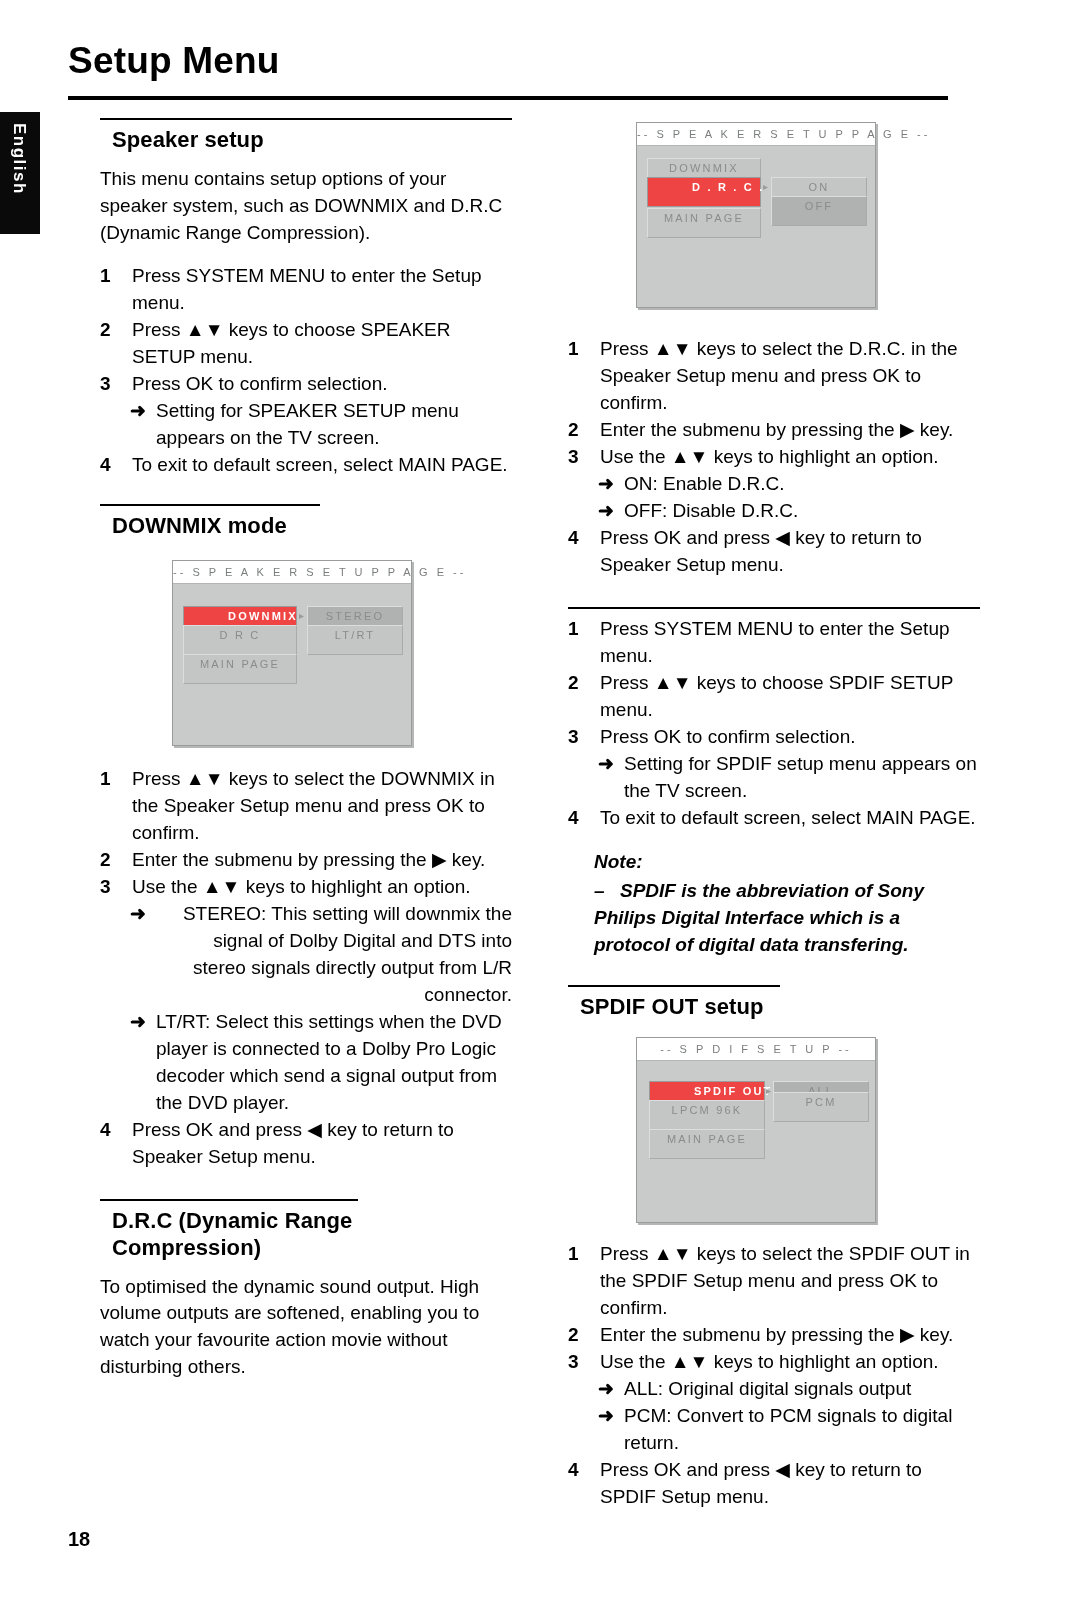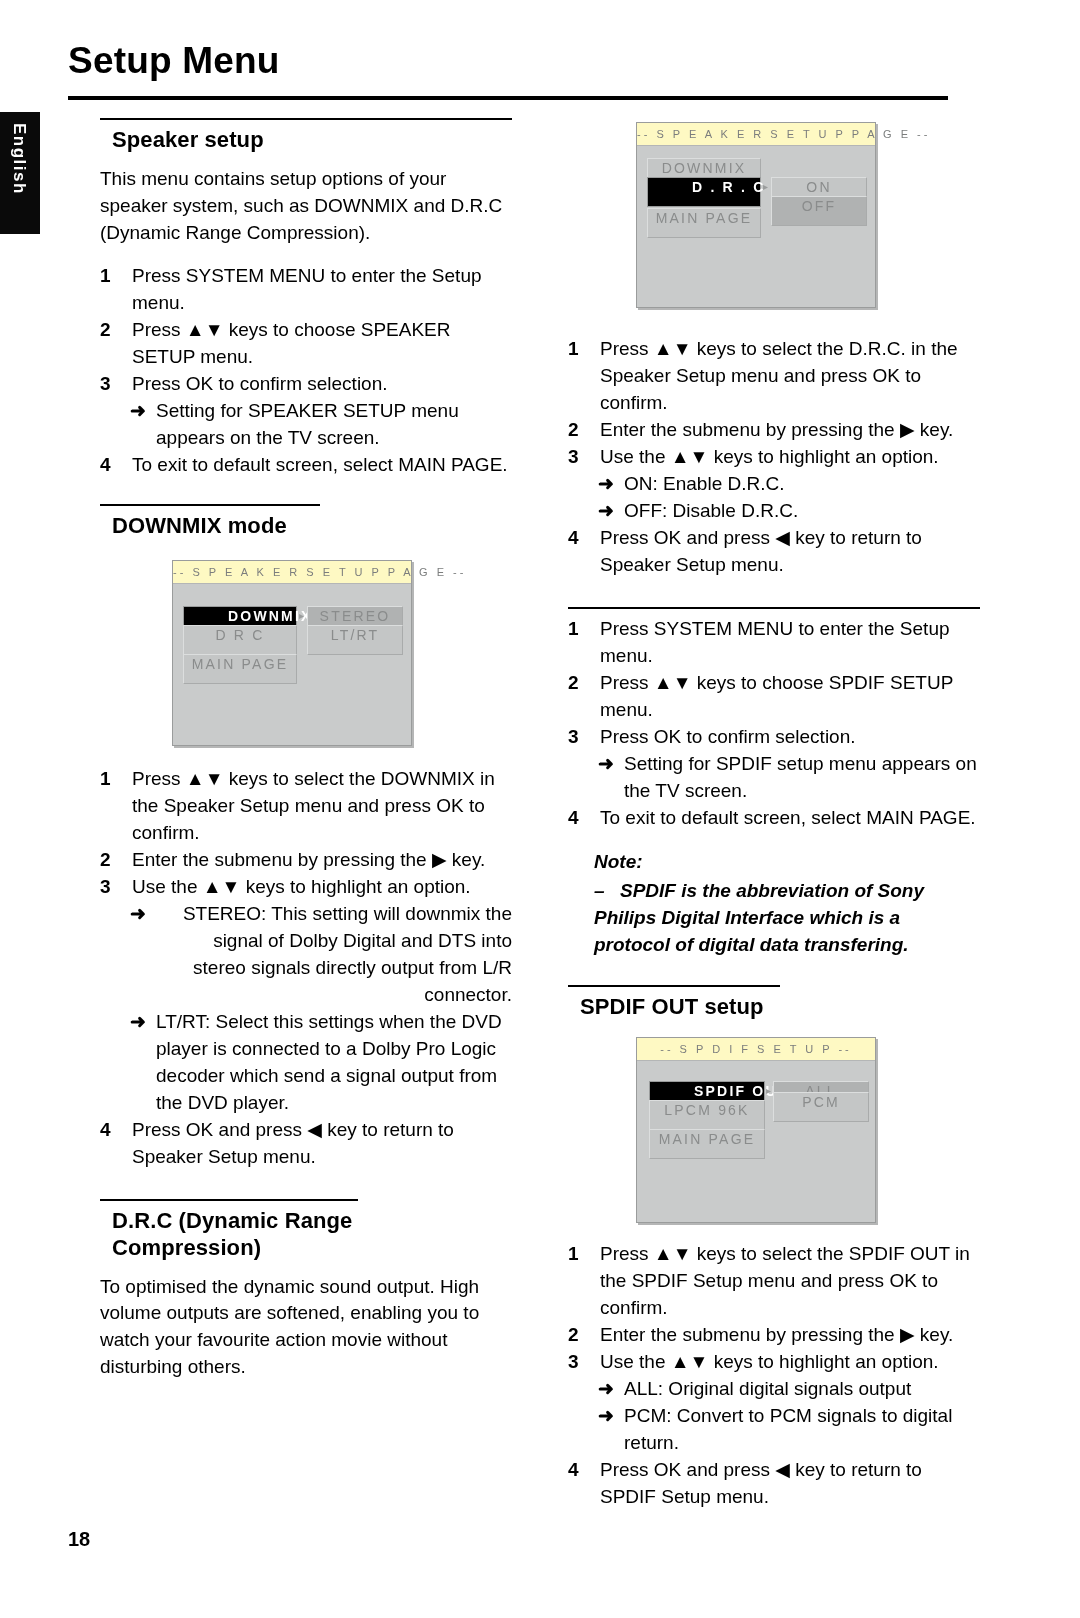--- a/index.html
+++ b/index.html
@@ -140,43 +140,43 @@
     font-family: "Liberation Sans", sans-serif;
     box-shadow: 2px 2px 0 rgba(120,122,122,0.55);
   }
   .osd-title {
     height: 22px;
     line-height: 22px;
     text-align: center;
     font-size: 11px;
     letter-spacing: 3px;
     color: #7b7d7d;
-    background: #fef9c3;
+    background: #ffffff;
     border-bottom: 1px solid #b4b6b6;
     white-space: nowrap;
   }
   .osd-body { position: relative; height: calc(100% - 23px); }
 
   .osd-btn {
     position: absolute;
     box-sizing: border-box;
     height: 30px;
     line-height: 18px;
     text-align: center;
-    font-size: 14px;
+    font-size: 11px;
     letter-spacing: 2.2px;
     color: #8a8c8c;
     background: #c4c6c6;
     border: 1px solid #dcdede;
     border-right-color: #a9abab;
     border-bottom-color: #a9abab;
     white-space: nowrap;
   }
   .osd-btn.sel {
-    background: #000000;
+    background: #ef4444;
     color: #ffffff;
     font-weight: bold;
     border-color: #9a9c9c;
     padding-left: 44px;
   }
   .osd-btn.sub-sel {
     background: #b0b2b2;
     color: #8a8c8c;
   }
   .osd-caret {

